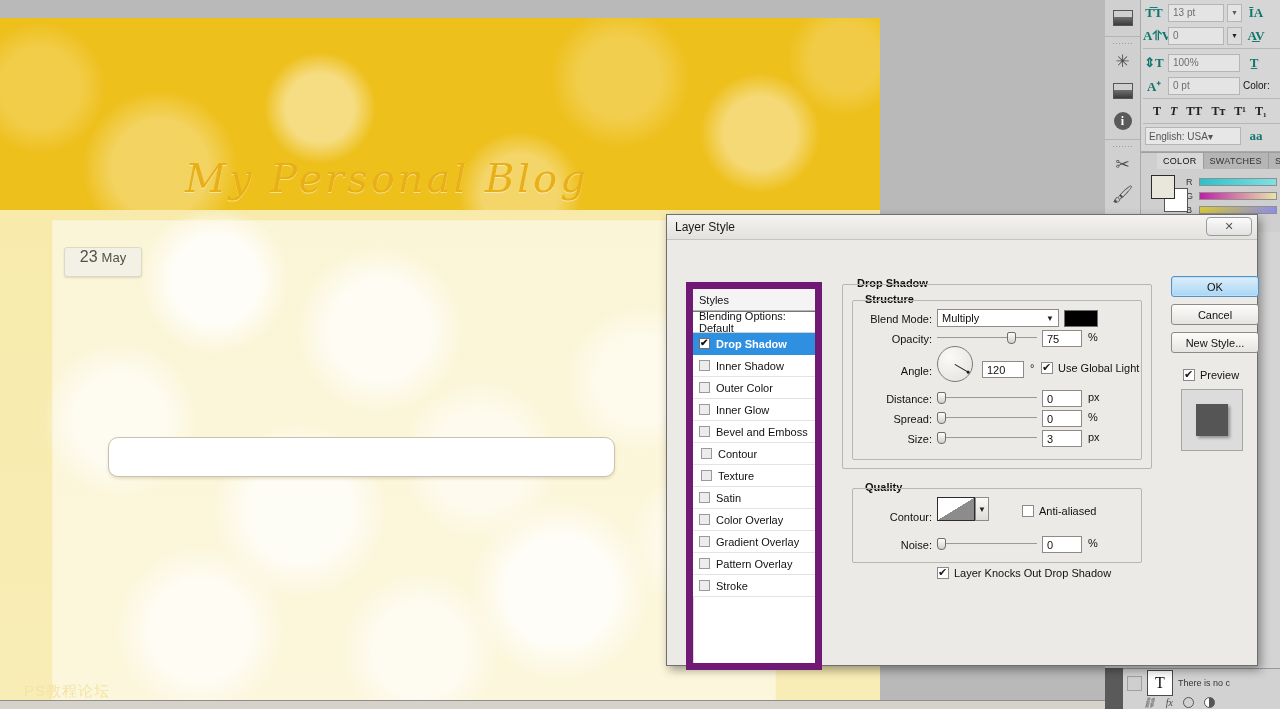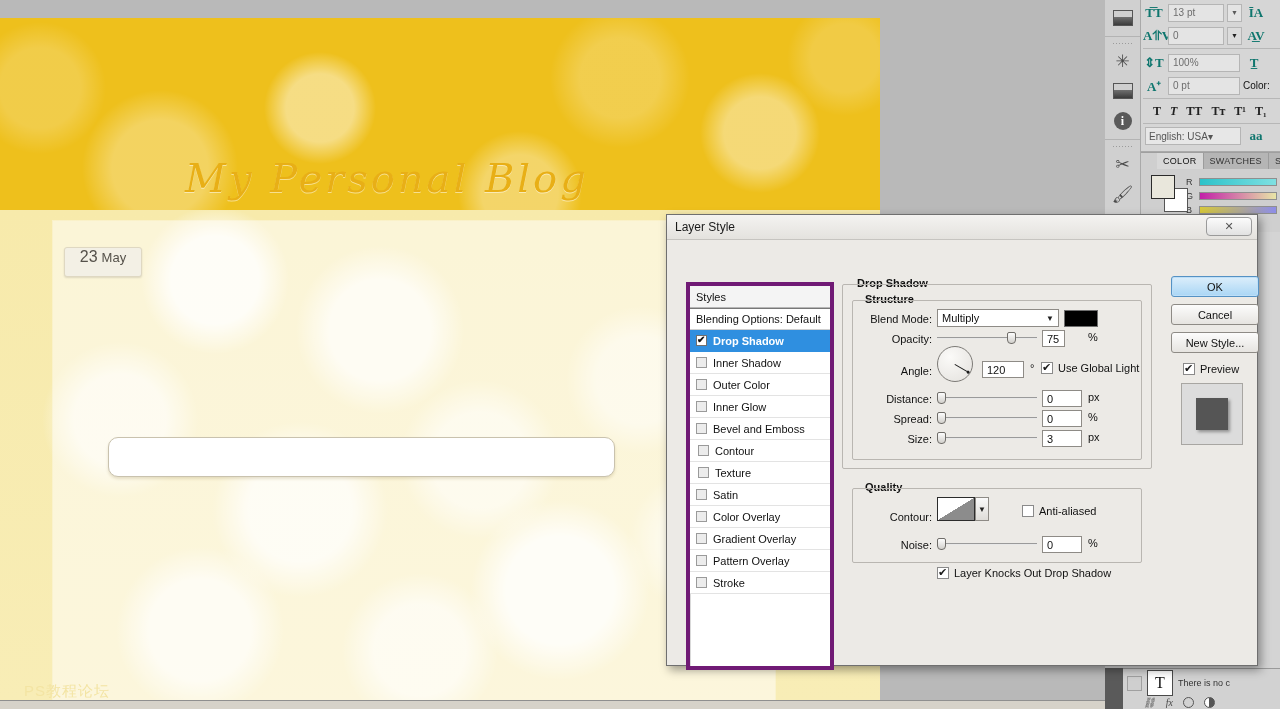--- a/index.html
+++ b/index.html
@@ -237,23 +237,23 @@
     border: 1px solid #9a9a9a; border-radius: 4px;
     background: linear-gradient(#fbfbfb,#e2e2e2);
     display:flex; align-items:center; justify-content:center;
     color: #555; font-size: 11px;
   }
   .dlg-body { position: absolute; left: 0; top: 25px; width: 592px; height: 426px; }
 
   
   .styles-list {
     position: absolute; left: 19px; top: 42px;
-    width: 148px; height: 388px;
+    width: 136px; height: 388px;
     background: #fff;
-    border: 4px solid #701a75;
+    border: 7px solid #701a75;
     box-shadow: inset 1px 1px 0 #d9d9d9;
   }
   .sl-head {
     height: 22px; display: flex; align-items: center; padding-left: 6px;
     font-size: 11px; color: #111;
     border-bottom: 1px solid #b6b6b6;
     background: #f4f4f4;
   }
   .sl-blend {
     height: 22px; display: flex; align-items: center; padding-left: 6px;
@@ -370,21 +370,21 @@
     border: 1px solid #8e8b86; border-radius: 3px;
     background: linear-gradient(#fcfcfc,#e6e4e0);
     display: flex; align-items: center; justify-content: center;
     font-size: 11px; color: #111;
   }
   .btn.primary {
     background: linear-gradient(#dceefb,#a9d6f5);
     border: 1px solid #5592c4;
     box-shadow: 0 0 0 1px #bedff7 inset;
   }
-  .preview-chk { margin: 3px 0 8px 12px; }
+  .preview-chk { margin: 9px 0 8px 12px; }
   .preview-box {
     width: 62px; height: 62px; margin-left: 10px;
     background: #dcdcdc; border: 1px solid #a8a6a2;
     display: flex; align-items: center; justify-content: center;
   }
   .preview-box .inner { width: 32px; height: 32px; background: #555; box-shadow: 2px 2px 3px rgba(0,0,0,.35); }
 </style>
 </head>
 <body>
 
@@ -603,21 +603,21 @@
           <span>Multiply</span>
           <span class="arrow">▼</span>
         </div>
         <div class="color-chip" style="position:absolute; left:222px; top:37px"></div>
 
         <div class="lbl" style="position:absolute; left:12px; top:60px; width:78px">Opacity:</div>
         <div class="slider" style="position:absolute; left:95px; top:58px; width:100px">
           <div class="track"></div>
           <div class="thumb" style="left:70px"></div>
         </div>
-        <div class="txtbox" style="position:absolute; left:200px; top:57px; width:23px">75</div>
+        <div class="txtbox" style="position:absolute; left:200px; top:57px; width:40px">75</div>
         <div class="unit" style="position:absolute; left:246px; top:58px">%</div>
 
         <div class="lbl" style="position:absolute; left:12px; top:92px; width:78px">Angle:</div>
         <div class="dial" style="position:absolute; left:95px; top:73px">
           <div class="needle"></div>
         </div>
         <div class="txtbox" style="position:absolute; left:140px; top:88px; width:42px">120</div>
         <div class="unit" style="position:absolute; left:188px; top:89px">°</div>
         <label class="cbx" style="position:absolute; left:199px; top:89px">
           <span class="box on"></span>

